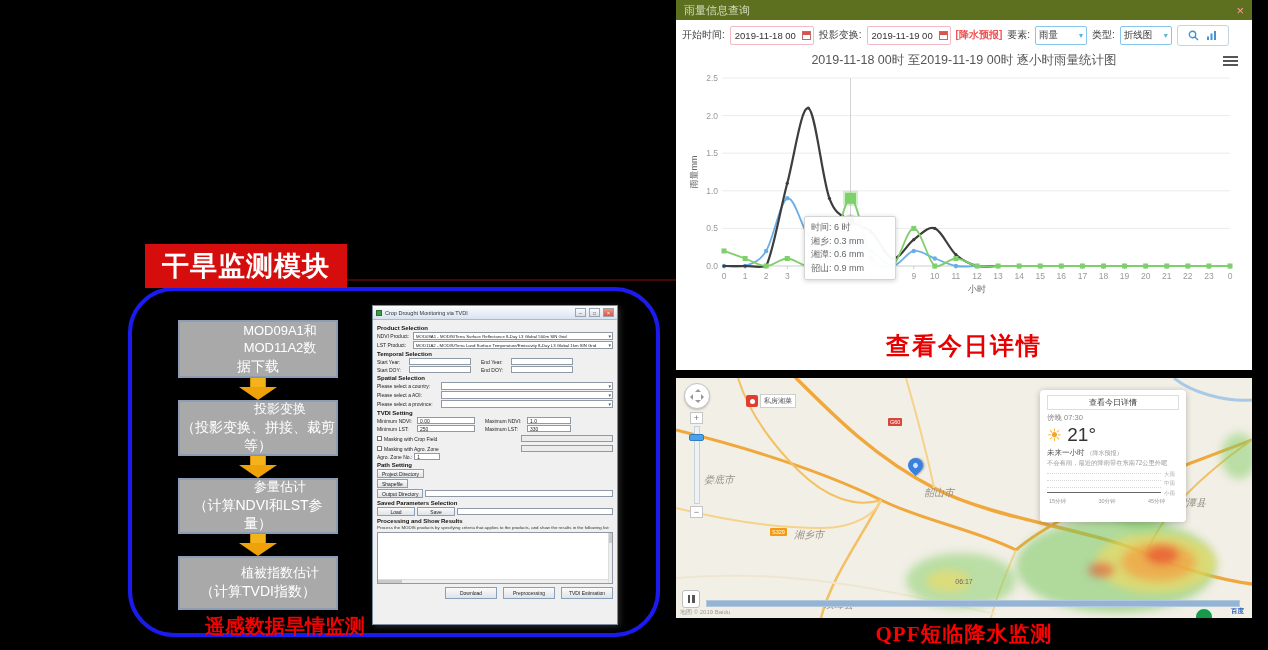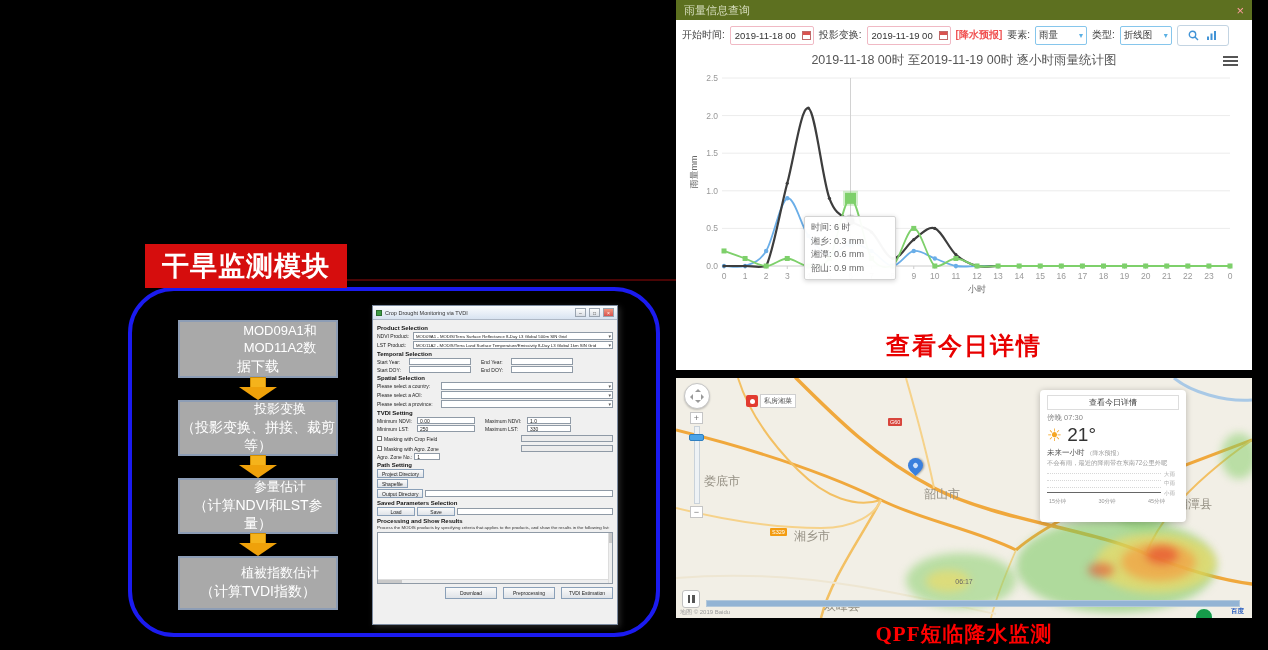--- a/index.html
+++ b/index.html
@@ -90,21 +90,21 @@
   .legend-item{display:flex;align-items:center;gap:4px;}
   .lg-line{position:relative;width:16px;height:2px;}
   .lg-dot{position:absolute;left:5px;top:-2px;width:6px;height:6px;border-radius:50%;}
   .lg-sq{position:absolute;left:5px;top:-2px;width:6px;height:6px;}
   .wx-caption{position:absolute;left:0;top:330px;width:100%;text-align:center;color:#e80000;
               font-weight:bold;font-size:24px;font-family:"Liberation Serif",serif;letter-spacing:2px;}
 
   
   .map-panel{position:absolute;left:676px;top:378px;width:576px;height:240px;background:#f2efe6;
              overflow:hidden;z-index:2;}
-  .map-label{position:absolute;font-size:12px;color:#969185;white-space:nowrap;}
+  .map-label{position:absolute;font-size:10px;color:#969185;white-space:nowrap;font-style:italic;}
   .shield{position:absolute;font-size:5.5px;color:#fff;padding:0 2px;border-radius:1px;line-height:8px;}
   .radar{position:absolute;border-radius:50%;filter:blur(4px);}
   .compass{position:absolute;left:8px;top:5px;width:26px;height:26px;border-radius:50%;background:#fff;
            border:1px solid #c5c5c5;box-shadow:0 1px 2px rgba(0,0,0,.2);}
   .compass i{position:absolute;width:0;height:0;border:3px solid transparent;}
   .compass .n{left:10px;top:2px;border-bottom-color:#9a9a9a;}
   .compass .s{left:10px;bottom:2px;border-top-color:#9a9a9a;}
   .compass .w{left:2px;top:10px;border-right-color:#9a9a9a;}
   .compass .e{right:2px;top:10px;border-left-color:#9a9a9a;}
   .zoombtn{position:absolute;left:14px;width:13px;height:12px;background:#fff;border:1px solid #c5c5c5;
@@ -179,20 +179,21 @@
       </div>
       <div class="flow-arrow" style="top: 533px;">
         <div class="stem"></div>
         <div class="head"></div>
       </div>
       <div class="flow-box" style="top: 556px; height: 54px;">
         <div class="l1">植被指数估计</div>
         <div class="l2">（计算TVDI指数）</div>
       </div>
     </div>
+  <div class="flow-caption">遥感数据旱情监测</div>
 
   <div class="app-win">
     <div class="app-titlebar">
       <span class="appico"></span>
       <span class="app-title">Crop Drought Monitoring via TVDI</span>
       <span class="winbtn">–</span>
       <span class="winbtn">□</span>
       <span class="winbtn close">×</span>
     </div>
     <div class="app-body">

